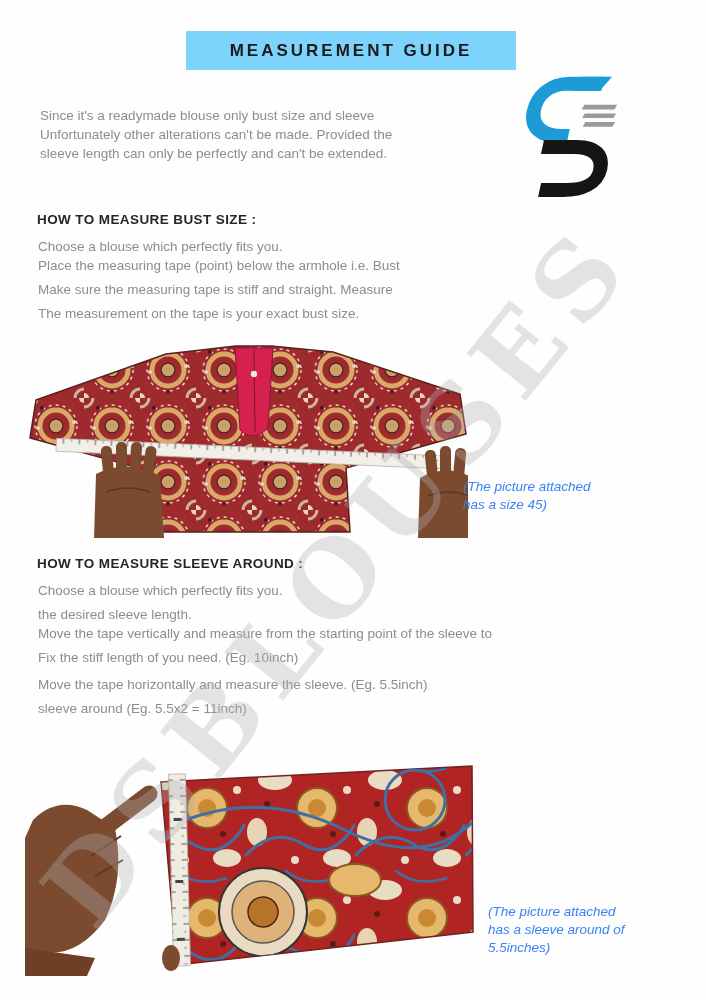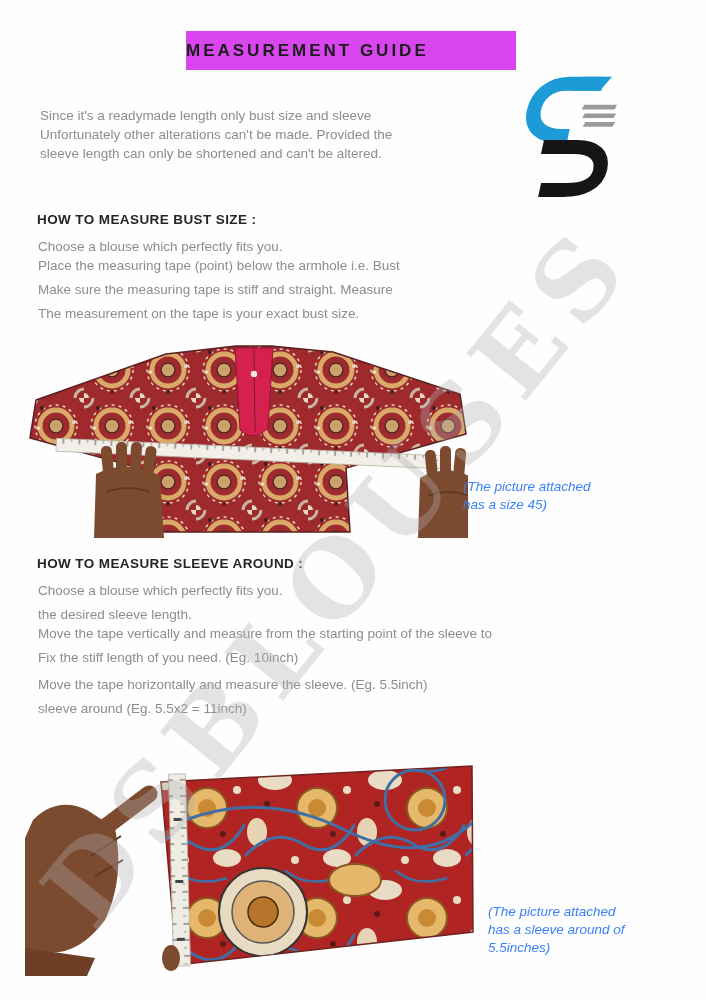--- a/index.html
+++ b/index.html
@@ -5,22 +5,22 @@
   html,body{margin:0;padding:0;background:#ffffff;}
   #page{position:relative;width:706px;height:1000px;background:#fefefe;overflow:hidden;
         font-family:"Liberation Sans",sans-serif;}
   .abs{position:absolute;}
   
   #watermark{left:18px;top:872px;transform:rotate(-51deg);transform-origin:0 0;
              font-family:"DejaVu Serif",serif;font-weight:bold;font-size:104px;
              letter-spacing:14px;color:rgba(175,175,175,0.34);white-space:nowrap;
              pointer-events:none;z-index:9;}
   
-  #header-bar{left:186px;top:31px;width:330px;height:39px;background:#d946ef;
-              display:flex;align-items:center;}
+  #header-bar{left:186px;top:31px;width:330px;height:39px;background:#7dd3fc;
+              display:flex;align-items:center;justify-content:center;}
   #header-bar .t{font-size:17px;font-weight:bold;letter-spacing:3px;color:#1b1b1b;}
   
   #logo{left:505px;top:72px;width:135px;height:125px;}
   
   .body-txt{color:#8d8d8d;font-size:13.5px;line-height:19px;white-space:nowrap;}
   .heading{color:#262626;font-size:13.5px;font-weight:bold;letter-spacing:.4px;white-space:nowrap;}
   .cap{color:#3b82f6;font-size:13.5px;line-height:18px;white-space:nowrap;font-style:italic;}
   .pgap{height:5px;}
   #intro{left:40px;top:106px;}
   #bust-heading{left:37px;top:212px;}
@@ -55,23 +55,23 @@
           <path d="M 83,53 L 123,53 L 121,59 L 81,59 Z"></path>
           <path d="M 86,64 L 124,64 L 122,70 L 84,70 Z"></path>
         </g>
 
         <path d="M 38,96 L 80,96 C 106,96 118,108 118,125 C 118,143 102,151 78,151 L 46,151" fill="none" stroke="#151515" stroke-width="18"></path>
       </g>
     </svg>
   </div>
 
   <div id="intro" class="abs body-txt">
-    <div>Since it's a readymade length only bust size and sleeve</div>
+    <div>Since it's a readymade blouse only bust size and sleeve</div>
     <div>Unfortunately other alterations can't be made. Provided the</div>
-    <div>sleeve length can only be shortened and can't be altered.</div>
+    <div>sleeve length can only be perfectly and can't be extended.</div>
   </div>
 
   <div id="bust-heading" class="abs heading">HOW TO MEASURE BUST SIZE :</div>
 
   <div id="bust-text" class="abs body-txt">
     <div>Choose a blouse which perfectly fits you.</div>
     <div>Place the measuring tape (point) below the armhole i.e. Bust</div>
     <div class="pgap"></div>
     <div>Make sure the measuring tape is stiff and straight. Measure</div>
     <div class="pgap"></div>

